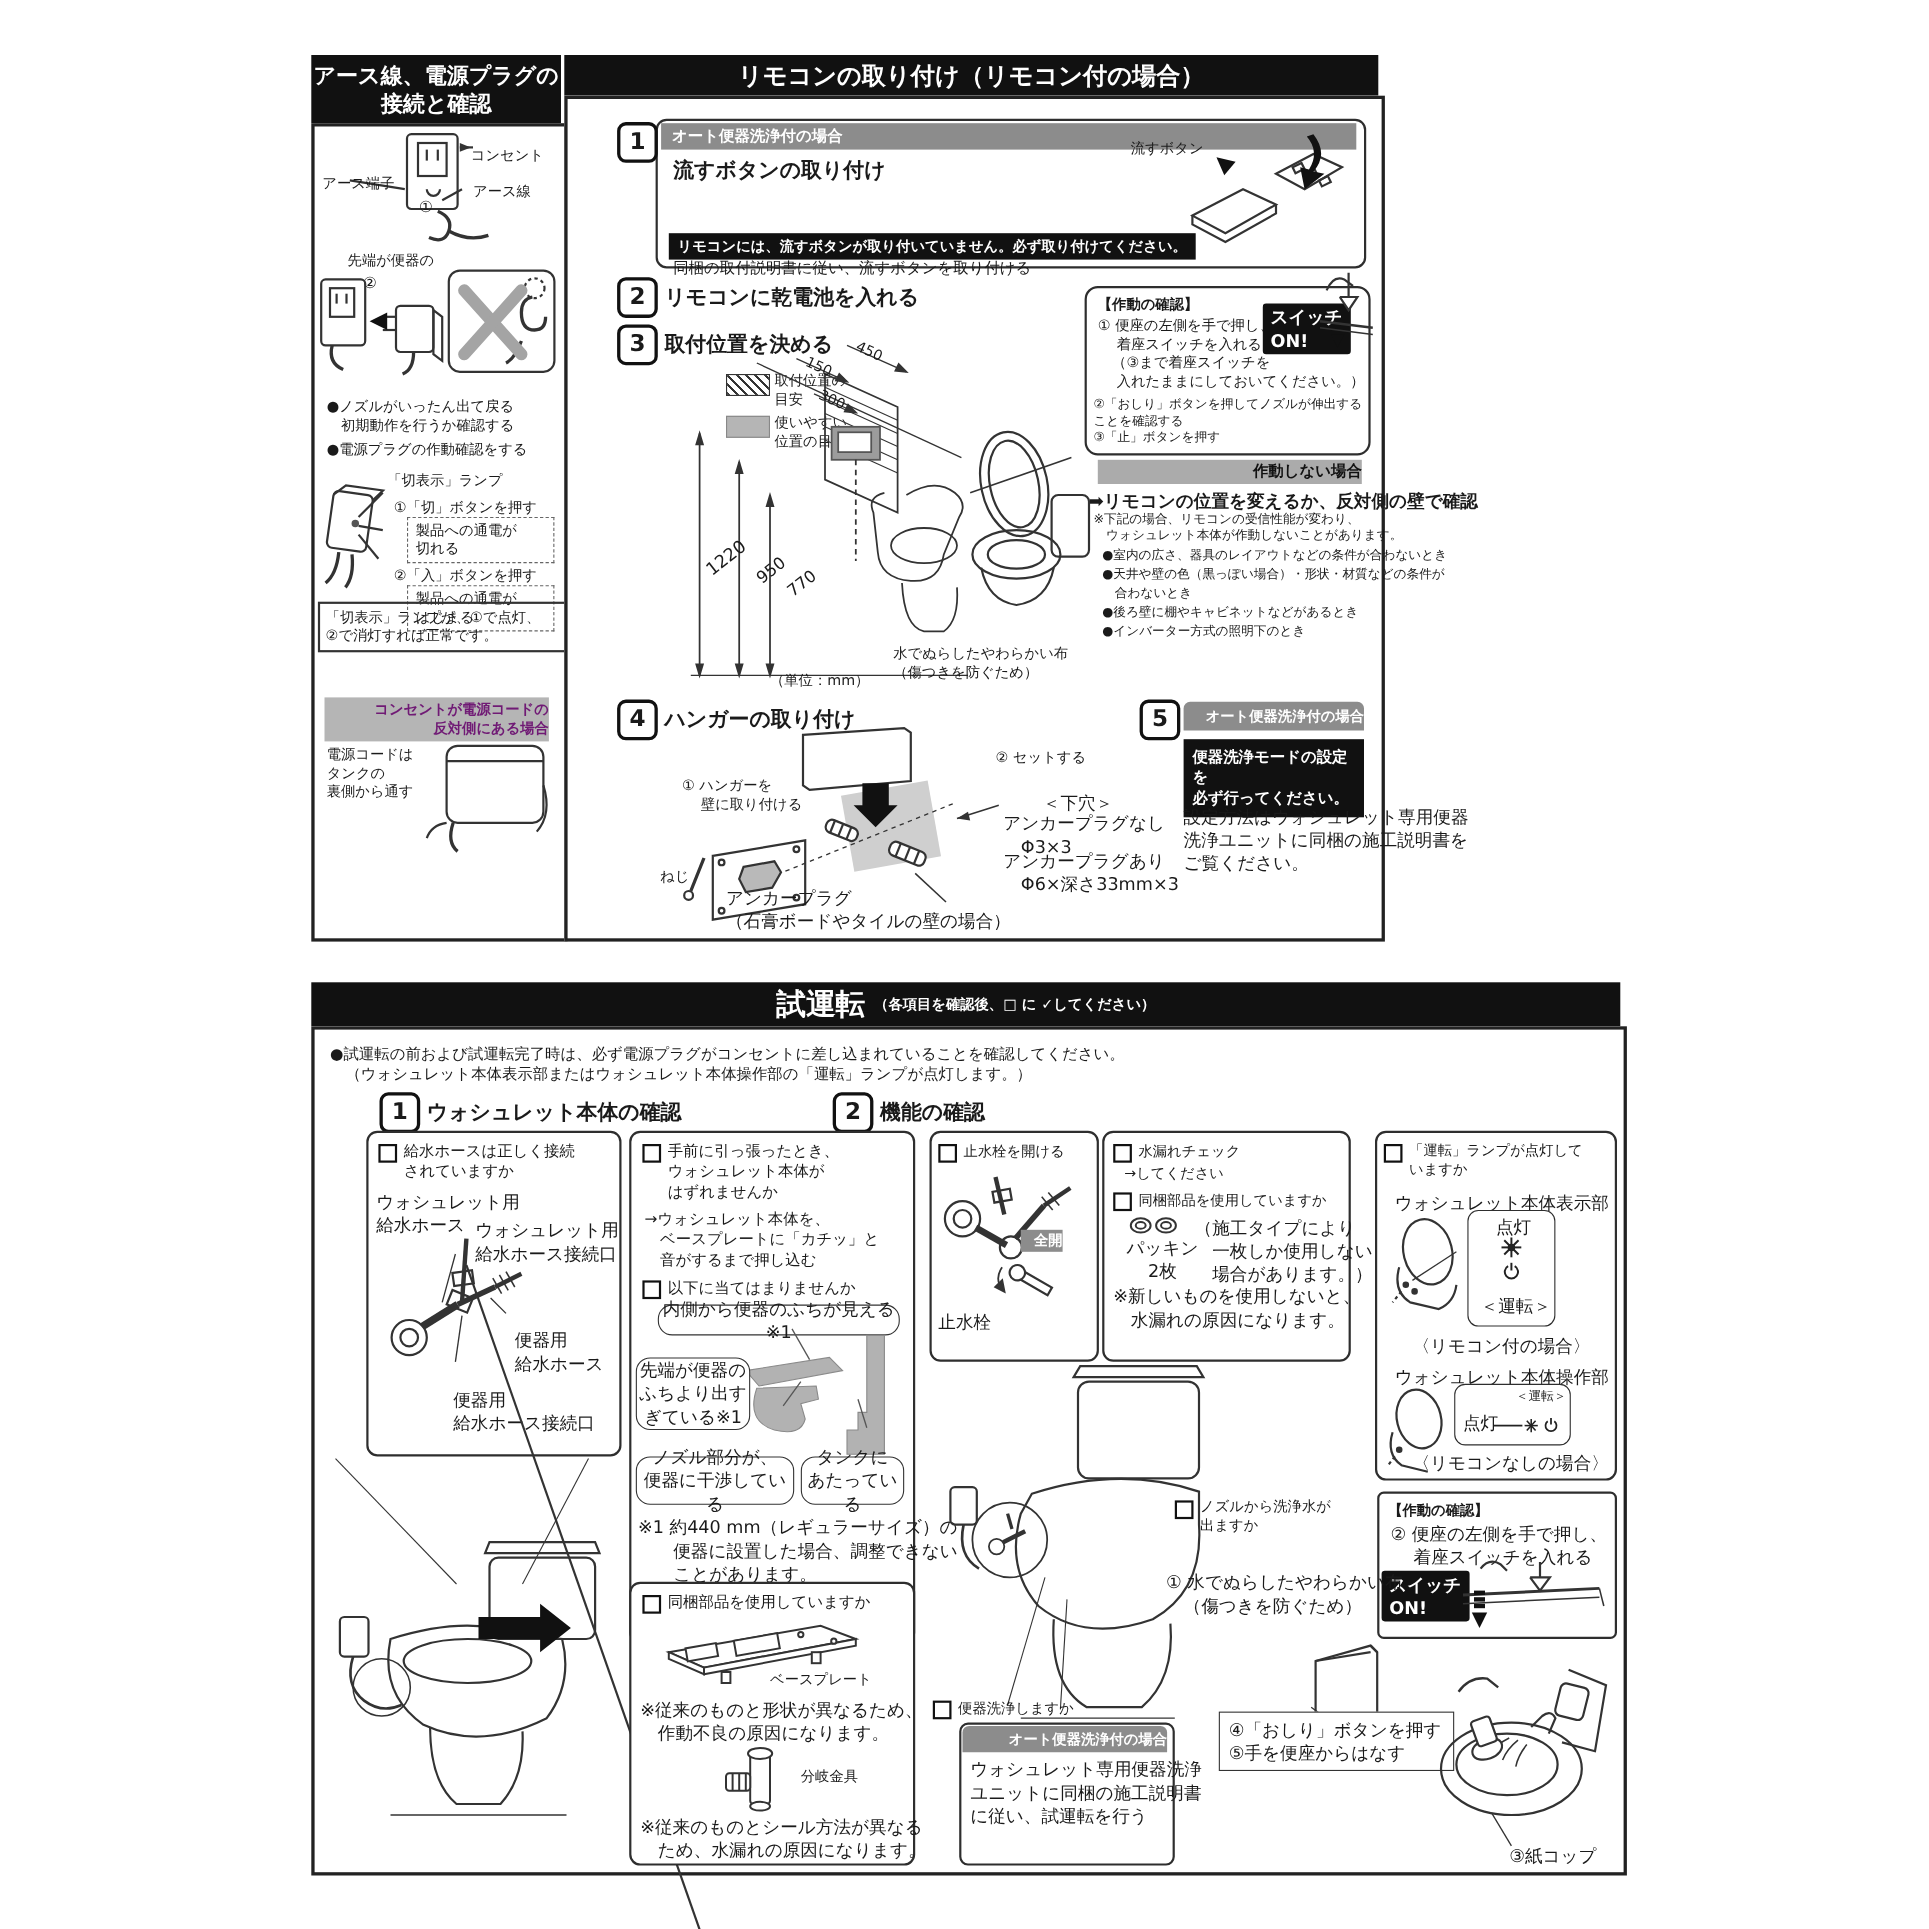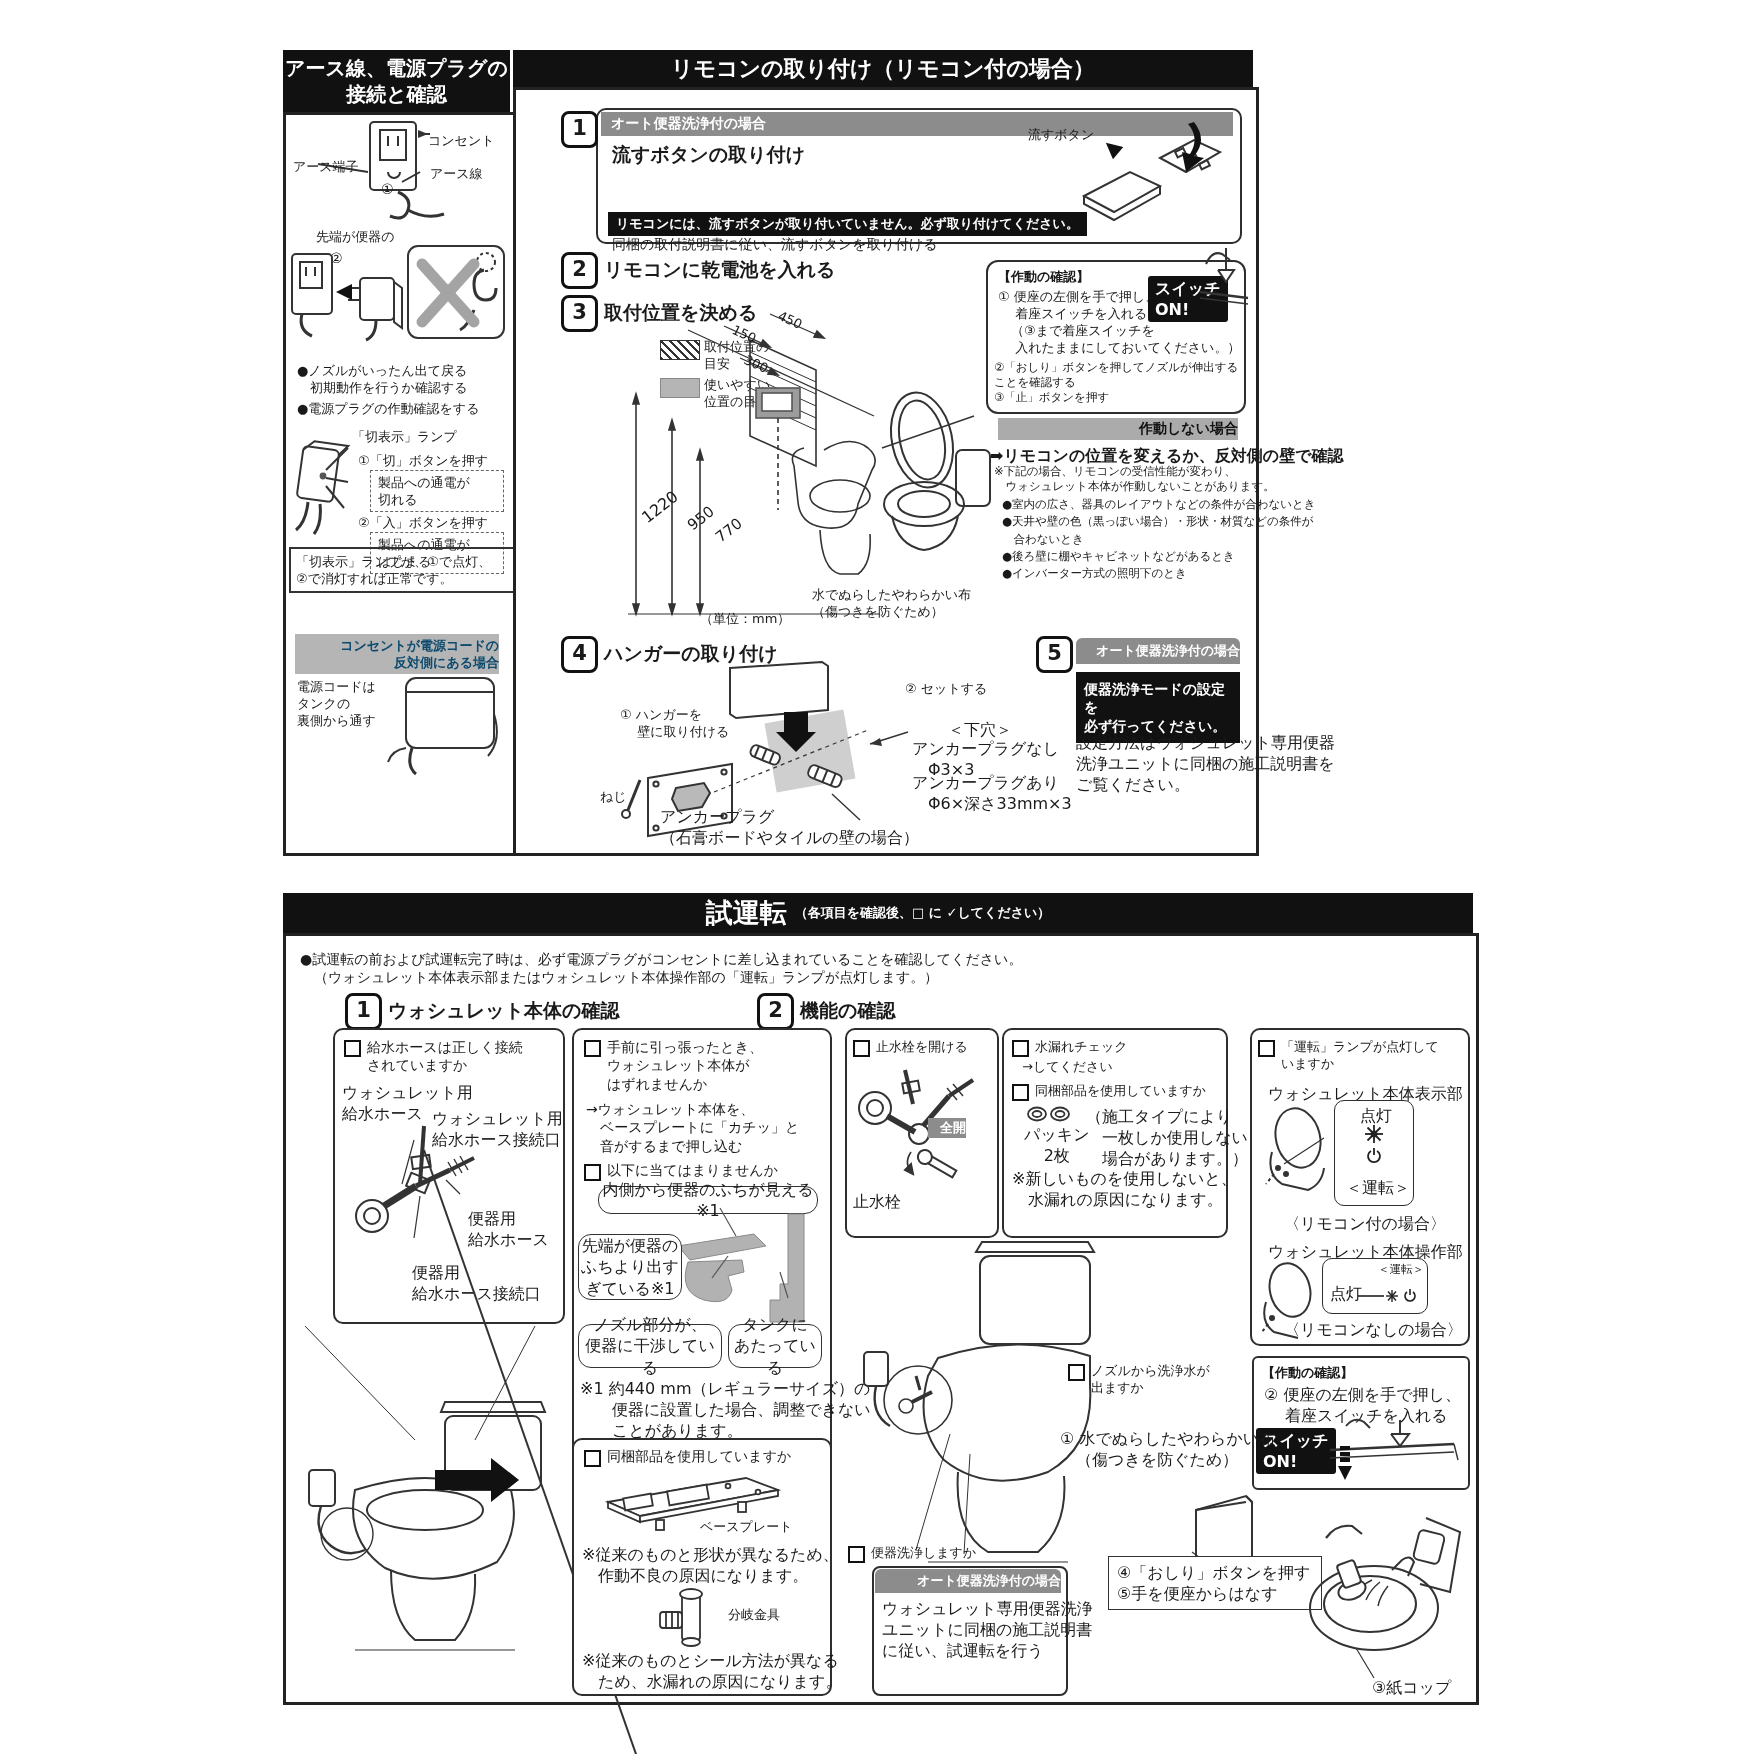--- a/index.html
+++ b/index.html
@@ -103,21 +103,21 @@
   <div class="a t13" style="left:358px;top:452px;">①「切」ボタンを押す</div>
   <div class="db t13 p" style="left: 370px; top: 470px; width: 118px; white-space: pre-line;">製品への通電が
 切れる</div>
   <div class="a t13" style="left:358px;top:514px;">②「入」ボタンを押す</div>
   <div class="db t13 p" style="left: 370px; top: 532px; width: 118px; white-space: pre-line;">製品への通電が
 はじまる</div>
 
   <div class="a t13 p" style="left: 289px; top: 547px; width: 213px; border: 2px solid rgb(51, 51, 51); padding: 4px 5px; white-space: pre-line;">「切表示」ランプが、①で点灯、
 ②で消灯すれば正常です。</div>
 
-  <div class="a gb t13 p" style="left: 295px; top: 634px; width: 204px; padding: 3px 0px; color: #0c4a6e; background: rgb(181, 181, 181); white-space: pre-line;">コンセントが電源コードの
+  <div class="a gb t13 p" style="left: 295px; top: 634px; width: 204px; padding: 3px 0px; color: #701a75; background: rgb(181, 181, 181); white-space: pre-line;">コンセントが電源コードの
 反対側にある場合</div>
   <div class="a t13 p" style="left: 297px; top: 678px; white-space: pre-line;">電源コードは
 タンクの
 裏側から通す</div>
 
   <svg class="a" style="left:376px;top:664px;" width="128" height="115" viewBox="0 0 128 115">
     <g stroke="#333" fill="none" stroke-width="2">
       <rect x="30" y="14" width="88" height="70" rx="10"></rect>
       <line x1="30" y1="28" x2="118" y2="28"></line>
       <path d="M30,84 q-14,2 -18,14"></path>

